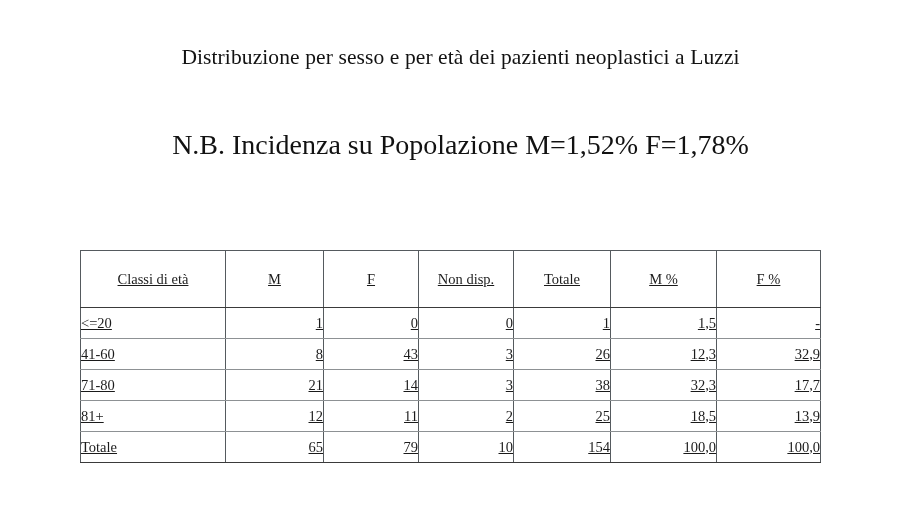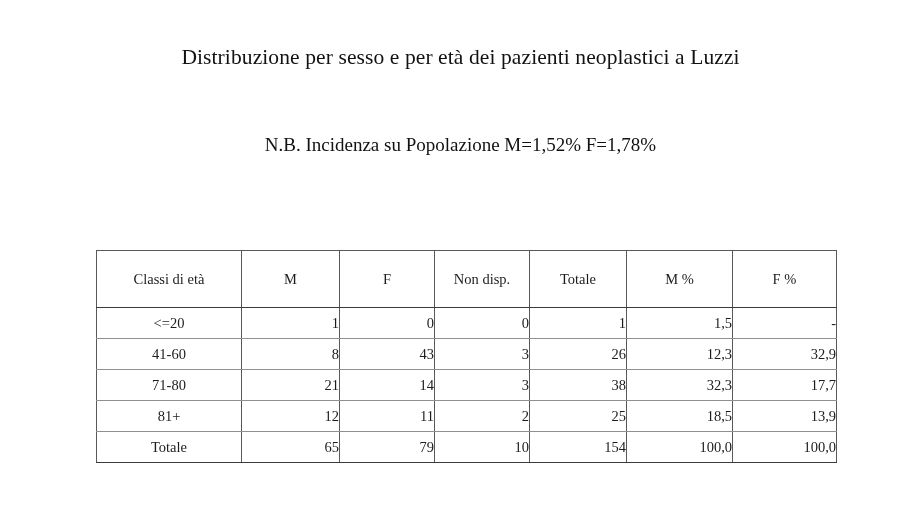--- a/index.html
+++ b/index.html
@@ -40,32 +40,33 @@
     white-space: nowrap;
   }
   .subtitle-block {
     position: absolute;
     left: 0;
     top: 111px;
     width: 921px;
     text-align: center;
   }
   .subtitle-line {
-    font-size: 19px;
+    font-size: 28px;
     line-height: 28px;
     color: #121212;
     white-space: nowrap;
   }
 
   
   .table-wrap {
     position: absolute;
-    left: 96px;
+    left: 80px;
     top: 230px;
     width: 740px;
+    text-decoration: underline;
   }
   table.data-table {
     border-collapse: collapse;
     width: 740px;
     table-layout: fixed;
     font-size: 14.5px;
     color: #1c1c1c;
   }
   table.data-table col.c-class { width: 145px; }
   table.data-table col.c-m     { width: 98px; }
@@ -95,21 +96,20 @@
     border-top-color: #8d9194;
     border-bottom-color: #8d9194;
   }
   table.data-table tbody tr:first-child td {
     border-top-color: #3a3a3a;
   }
   table.data-table tbody tr:last-child td {
     border-bottom-color: #3a3a3a;
   }
   td.cell-label {
-    text-align: center;
     padding: 0 6px;
   }
   td.cell-num {
     text-align: right;
     padding: 0 10px 0 6px;
   }
 </style>
 </head>
 <body>
 

